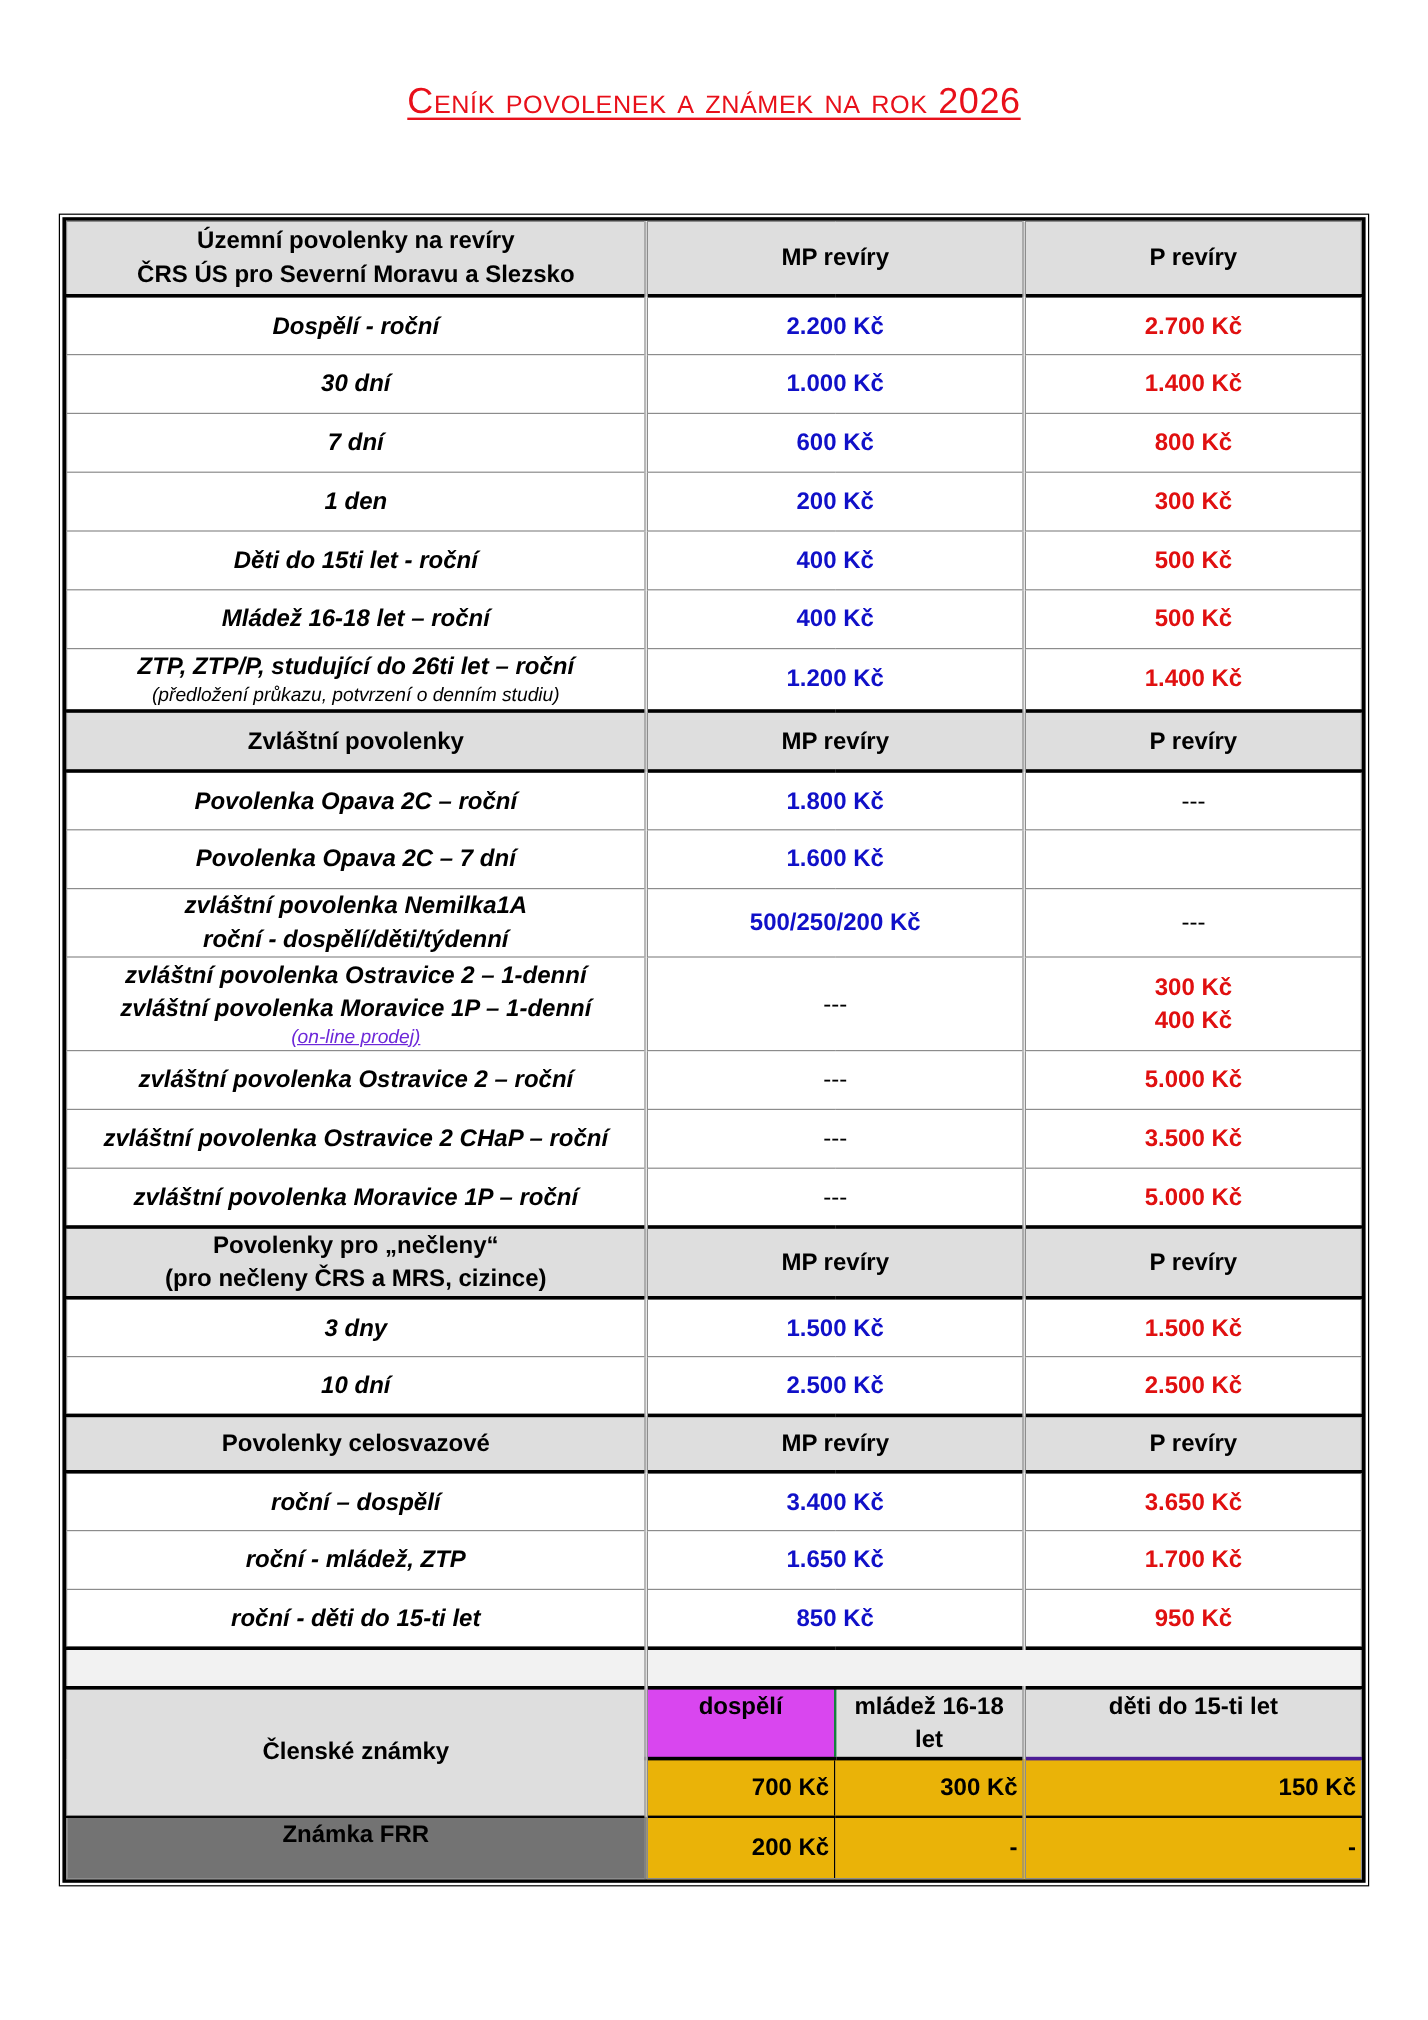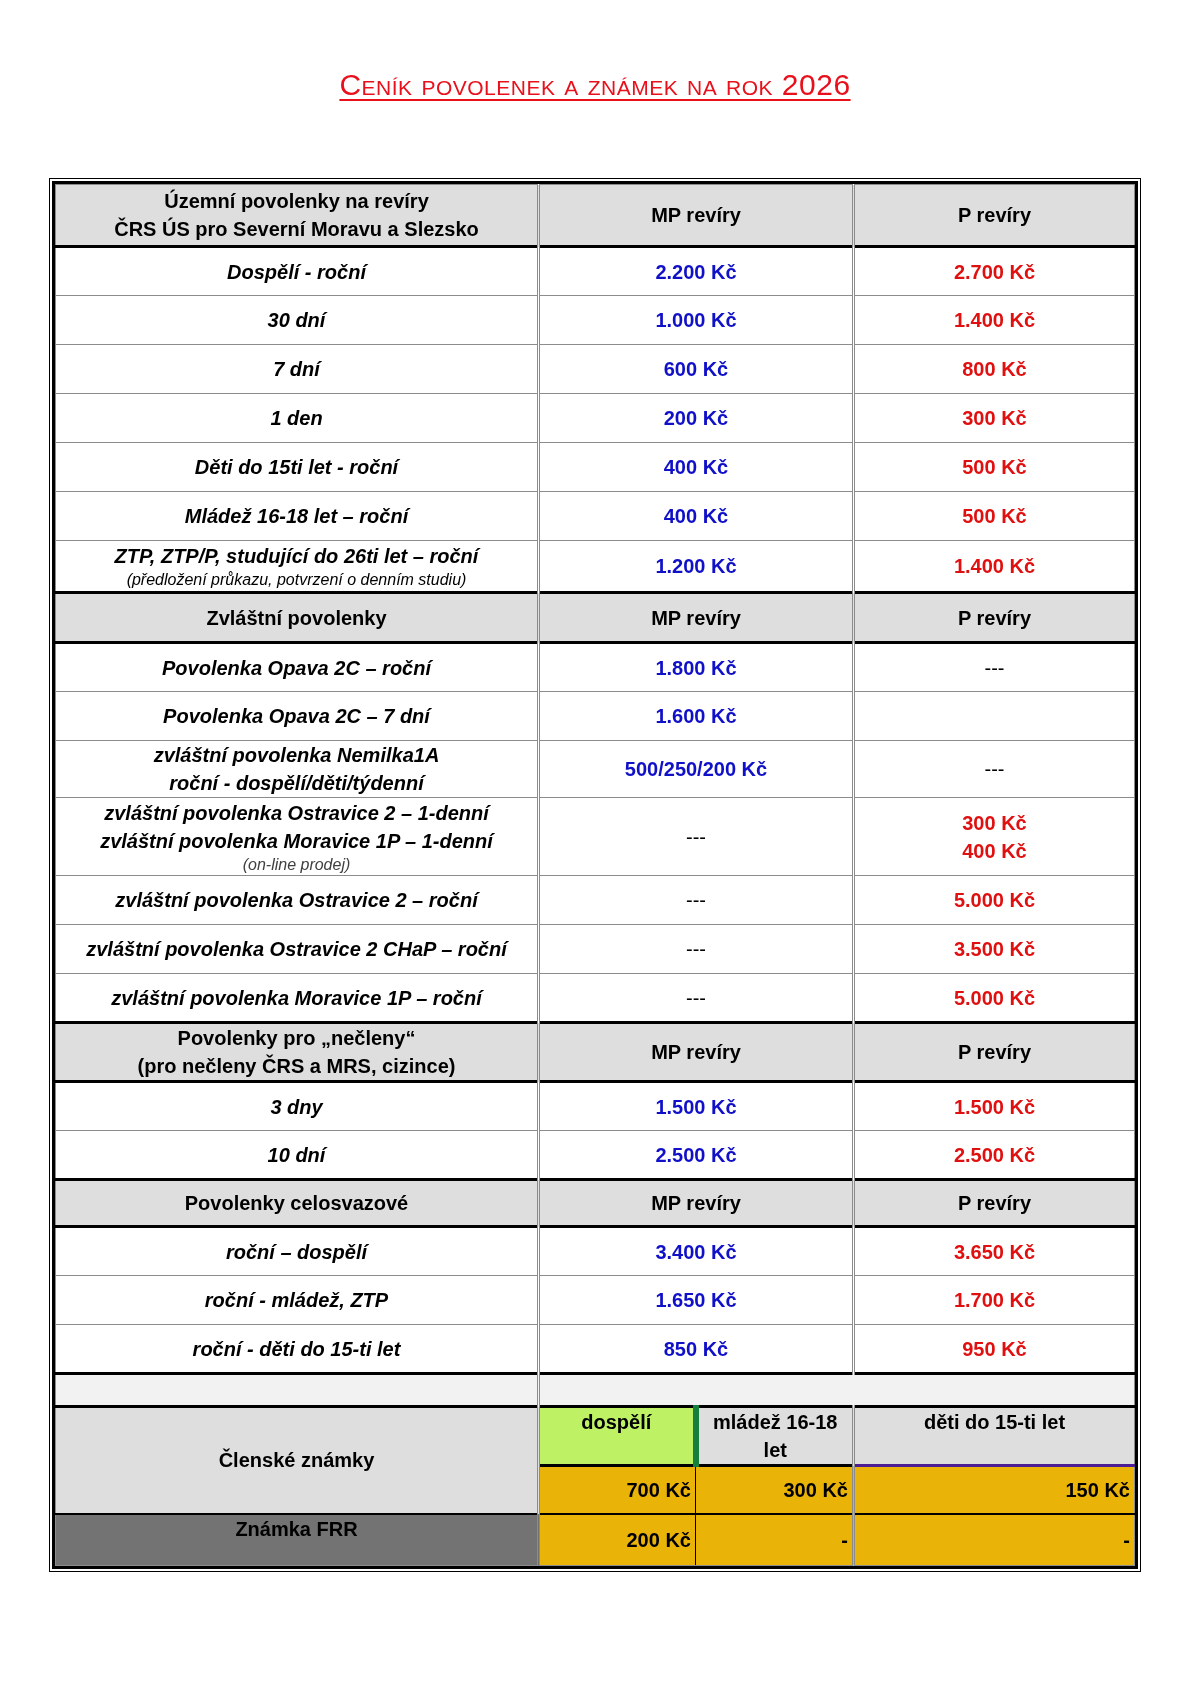--- a/index.html
+++ b/index.html
@@ -19,21 +19,21 @@
     border:1px solid #8c8c8c; padding:0 4px; line-height:28px;
   }
   .c1 { width:483px; border-right:3px double #8c8c8c; }
   .c2 { width:315px; border-right:3px double #8c8c8c; }
   .hdr td { background:#dedede; font-weight:bold; }
   .thick-bot td { border-bottom:3px solid #000; }
   .it { font-style:italic; }
   .blue { color:#1010c8; }
   .red { color:#e01010; }
   .note { font-size:16px; font-weight:normal; font-style:italic; line-height:20px; display:block; }
-  .note.red { color:#404040; }
+  .note.red { color:#6d28d9;text-decoration:underline; }
   .dash { font-weight:normal; }
   .peach { background:#eab308;text-align:right; }
   .spacer td { background:#f2f2f2; height:30px; }
 </style>
 </head>
 <body>
 
 <div class="title">Ceník povolenek a známek na rok 2026</div>
 
 <div class="sheet">
@@ -184,21 +184,21 @@
     <td class="red">950 Kč</td>
   </tr>
 
   <tr class="spacer thick-bot">
     <td class="c1"></td>
     <td colspan="3"></td>
   </tr>
 
   <tr style="height:58px">
     <td class="c1" rowspan="2" style="background:#dedede;">Členské známky</td>
-    <td style="background:#bef264; vertical-align:top; border-right:6px solid #15803d; border-bottom:3px solid #000;">dospělí</td>
+    <td style="background:#d946ef; vertical-align:top; border-right:2px solid #15803d; border-bottom:3px solid #000;">dospělí</td>
     <td style="background:#dedede; vertical-align:top; border-right:3px double #8c8c8c; border-bottom:3px solid #000;">mládež 16-18 let</td>
     <td style="background:#dedede; vertical-align:top; border-bottom:3px solid #4c1d95;">děti do 15-ti let</td>
   </tr>
   <tr style="height:48px">
     <td class="peach" style="border-right:1px solid #000;">700 Kč</td>
     <td class="peach" style="border-right:3px double #8c8c8c;">300 Kč</td>
     <td class="peach">150 Kč</td>
   </tr>
   <tr style="height:52px">
     <td class="c1" style="background:#737373; vertical-align:top; border-top:2px solid #000;">Známka FRR</td>

